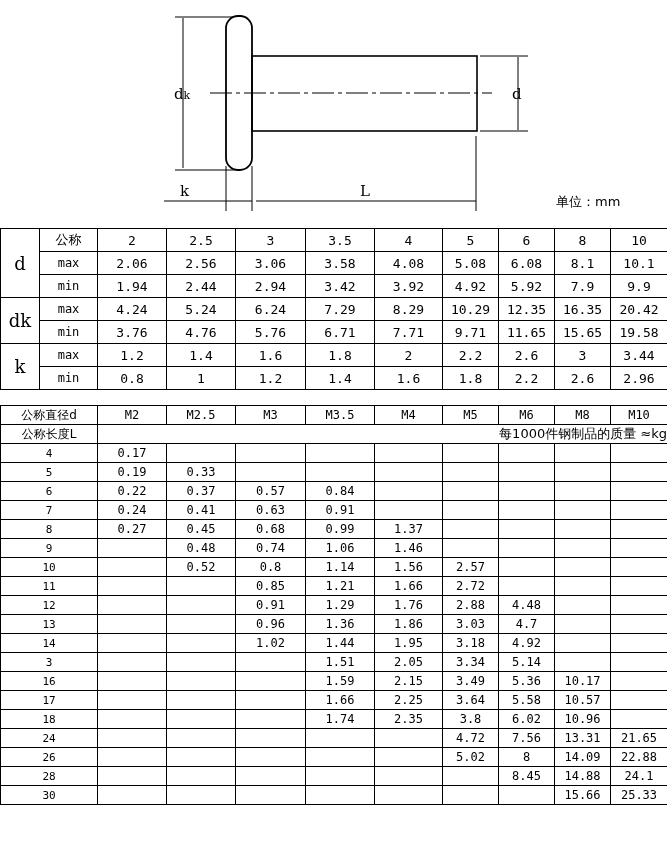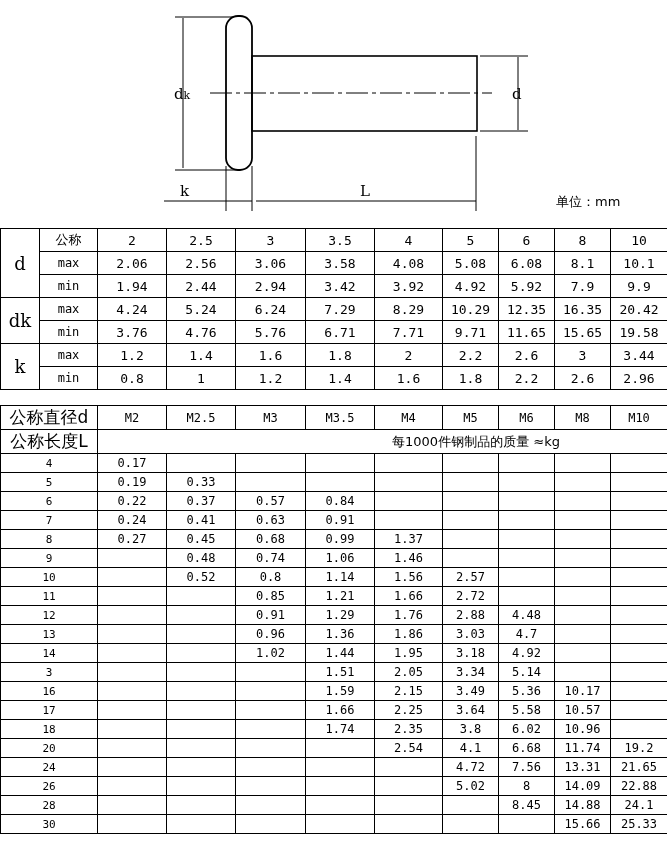--- a/index.html
+++ b/index.html
@@ -11,22 +11,22 @@
   table { border-collapse: collapse; position: absolute; left: 0; table-layout: fixed; }
   td { border: 1px solid #000; text-align: center; padding: 0; font-size: 13px;
        white-space: nowrap; overflow: hidden; }
   #spec-table { top: 228px; width: 667px; }
   #spec-table td { height: 22px; }
   #spec-table td.big { font-family: "DejaVu Serif", serif; font-size: 18px; }
   #spec-table td.sub { font-size: 12px; }
   #spec-table td.subcn { font-family: Liberation Mono, monospace; font-size: 13px; }
   #mass-table { top: 405px; width: 667px; }
   #mass-table td { height: 18px; font-size: 12px; }
-  #mass-table td.lbl { font-family: "DejaVu Sans", sans-serif; font-size: 17px; }
-  #mass-table td.note { text-align: center; padding-left: 187px; font-family: "DejaVu Sans", sans-serif; font-size: 13px; }
+  #mass-table td.lbl { font-family: "DejaVu Sans", sans-serif; font-size: 12px; }
+  #mass-table td.note { text-align: right; padding-left: 187px; font-family: "DejaVu Sans", sans-serif; font-size: 13px; }
   #mass-table td.len { font-size: 11px; }
 </style>
 </head>
 <body>
 
 <svg id="diagram" viewBox="0 0 667 215" xmlns="http://www.w3.org/2000/svg">
   <g stroke="#000" fill="none" stroke-width="1.3">
 
     <rect x="226" y="16" width="26" height="154" rx="12" ry="12" stroke-width="1.8"></rect>
 
@@ -368,32 +368,20 @@
         <td></td>
         <td></td>
         <td>1.74</td>
         <td>2.35</td>
         <td>3.8</td>
         <td>6.02</td>
         <td>10.96</td>
         <td></td>
       </tr>
       <tr>
-        <td class="len">20</td>
-        <td></td>
-        <td></td>
-        <td></td>
-        <td></td>
-        <td>2.54</td>
-        <td>4.1</td>
-        <td>6.68</td>
-        <td>11.74</td>
-        <td>19.2</td>
-      </tr>
-      <tr>
         <td class="len">24</td>
         <td></td>
         <td></td>
         <td></td>
         <td></td>
         <td></td>
         <td>4.72</td>
         <td>7.56</td>
         <td>13.31</td>
         <td>21.65</td>

